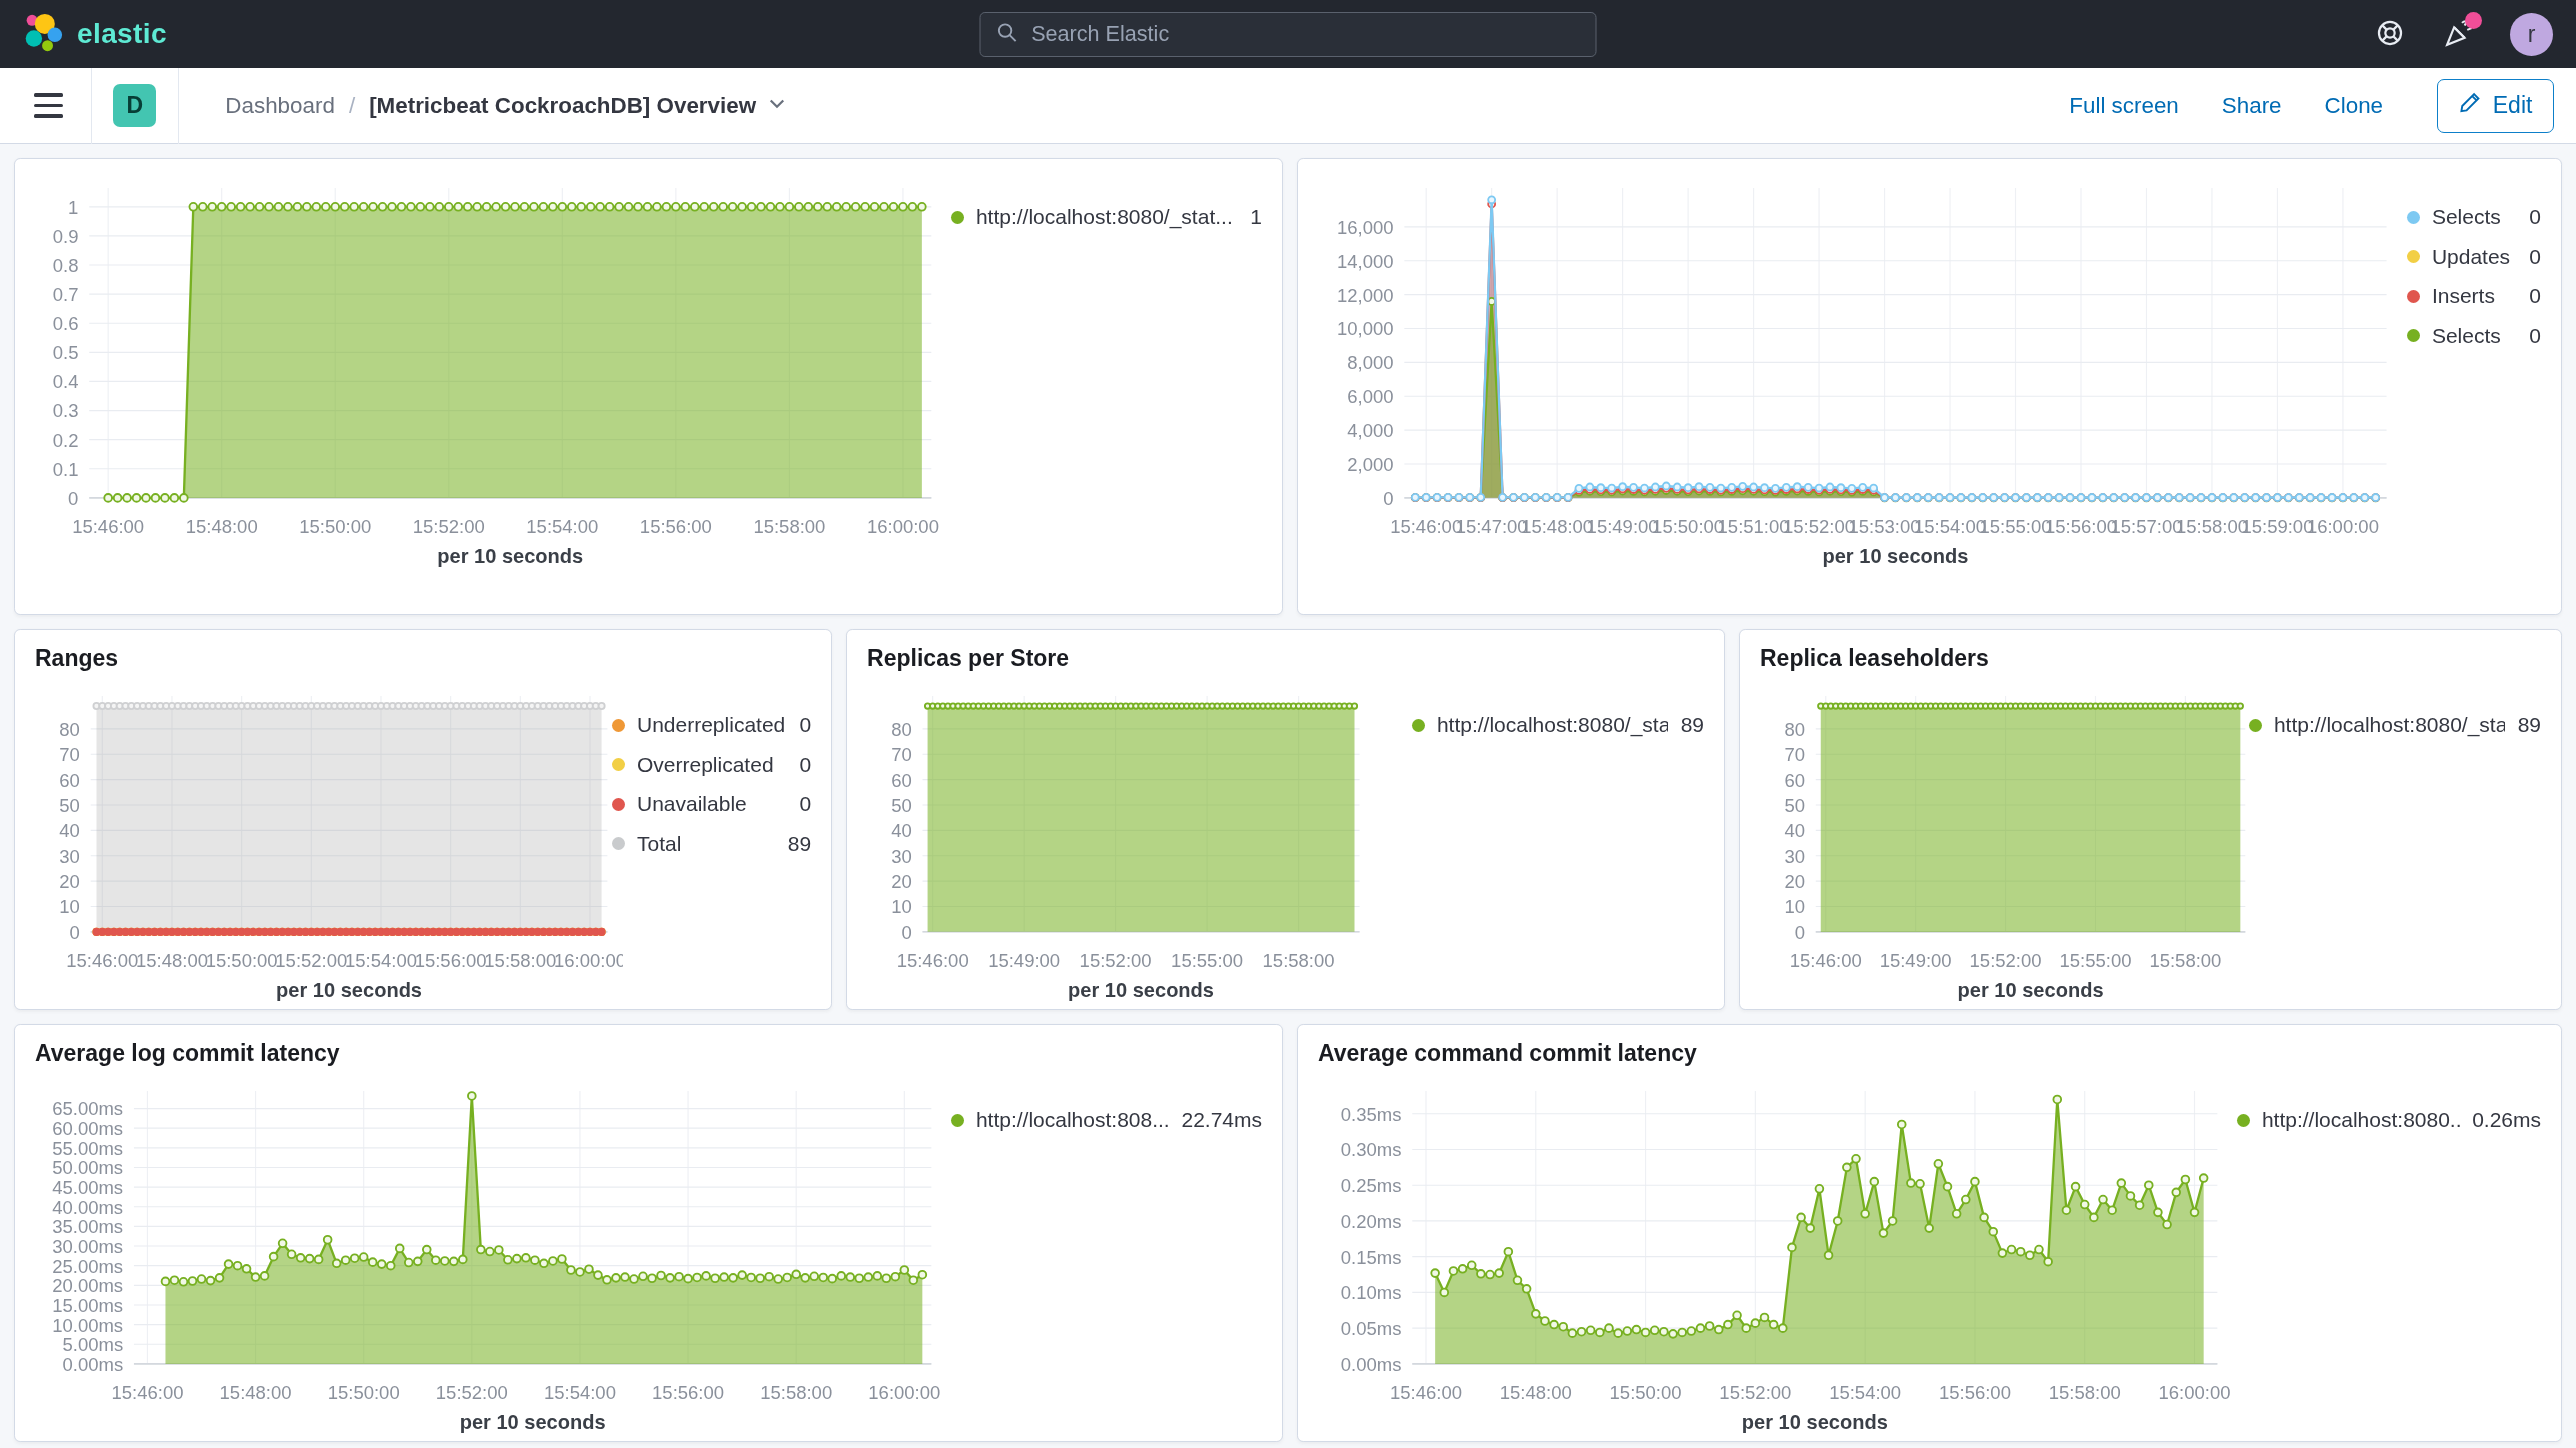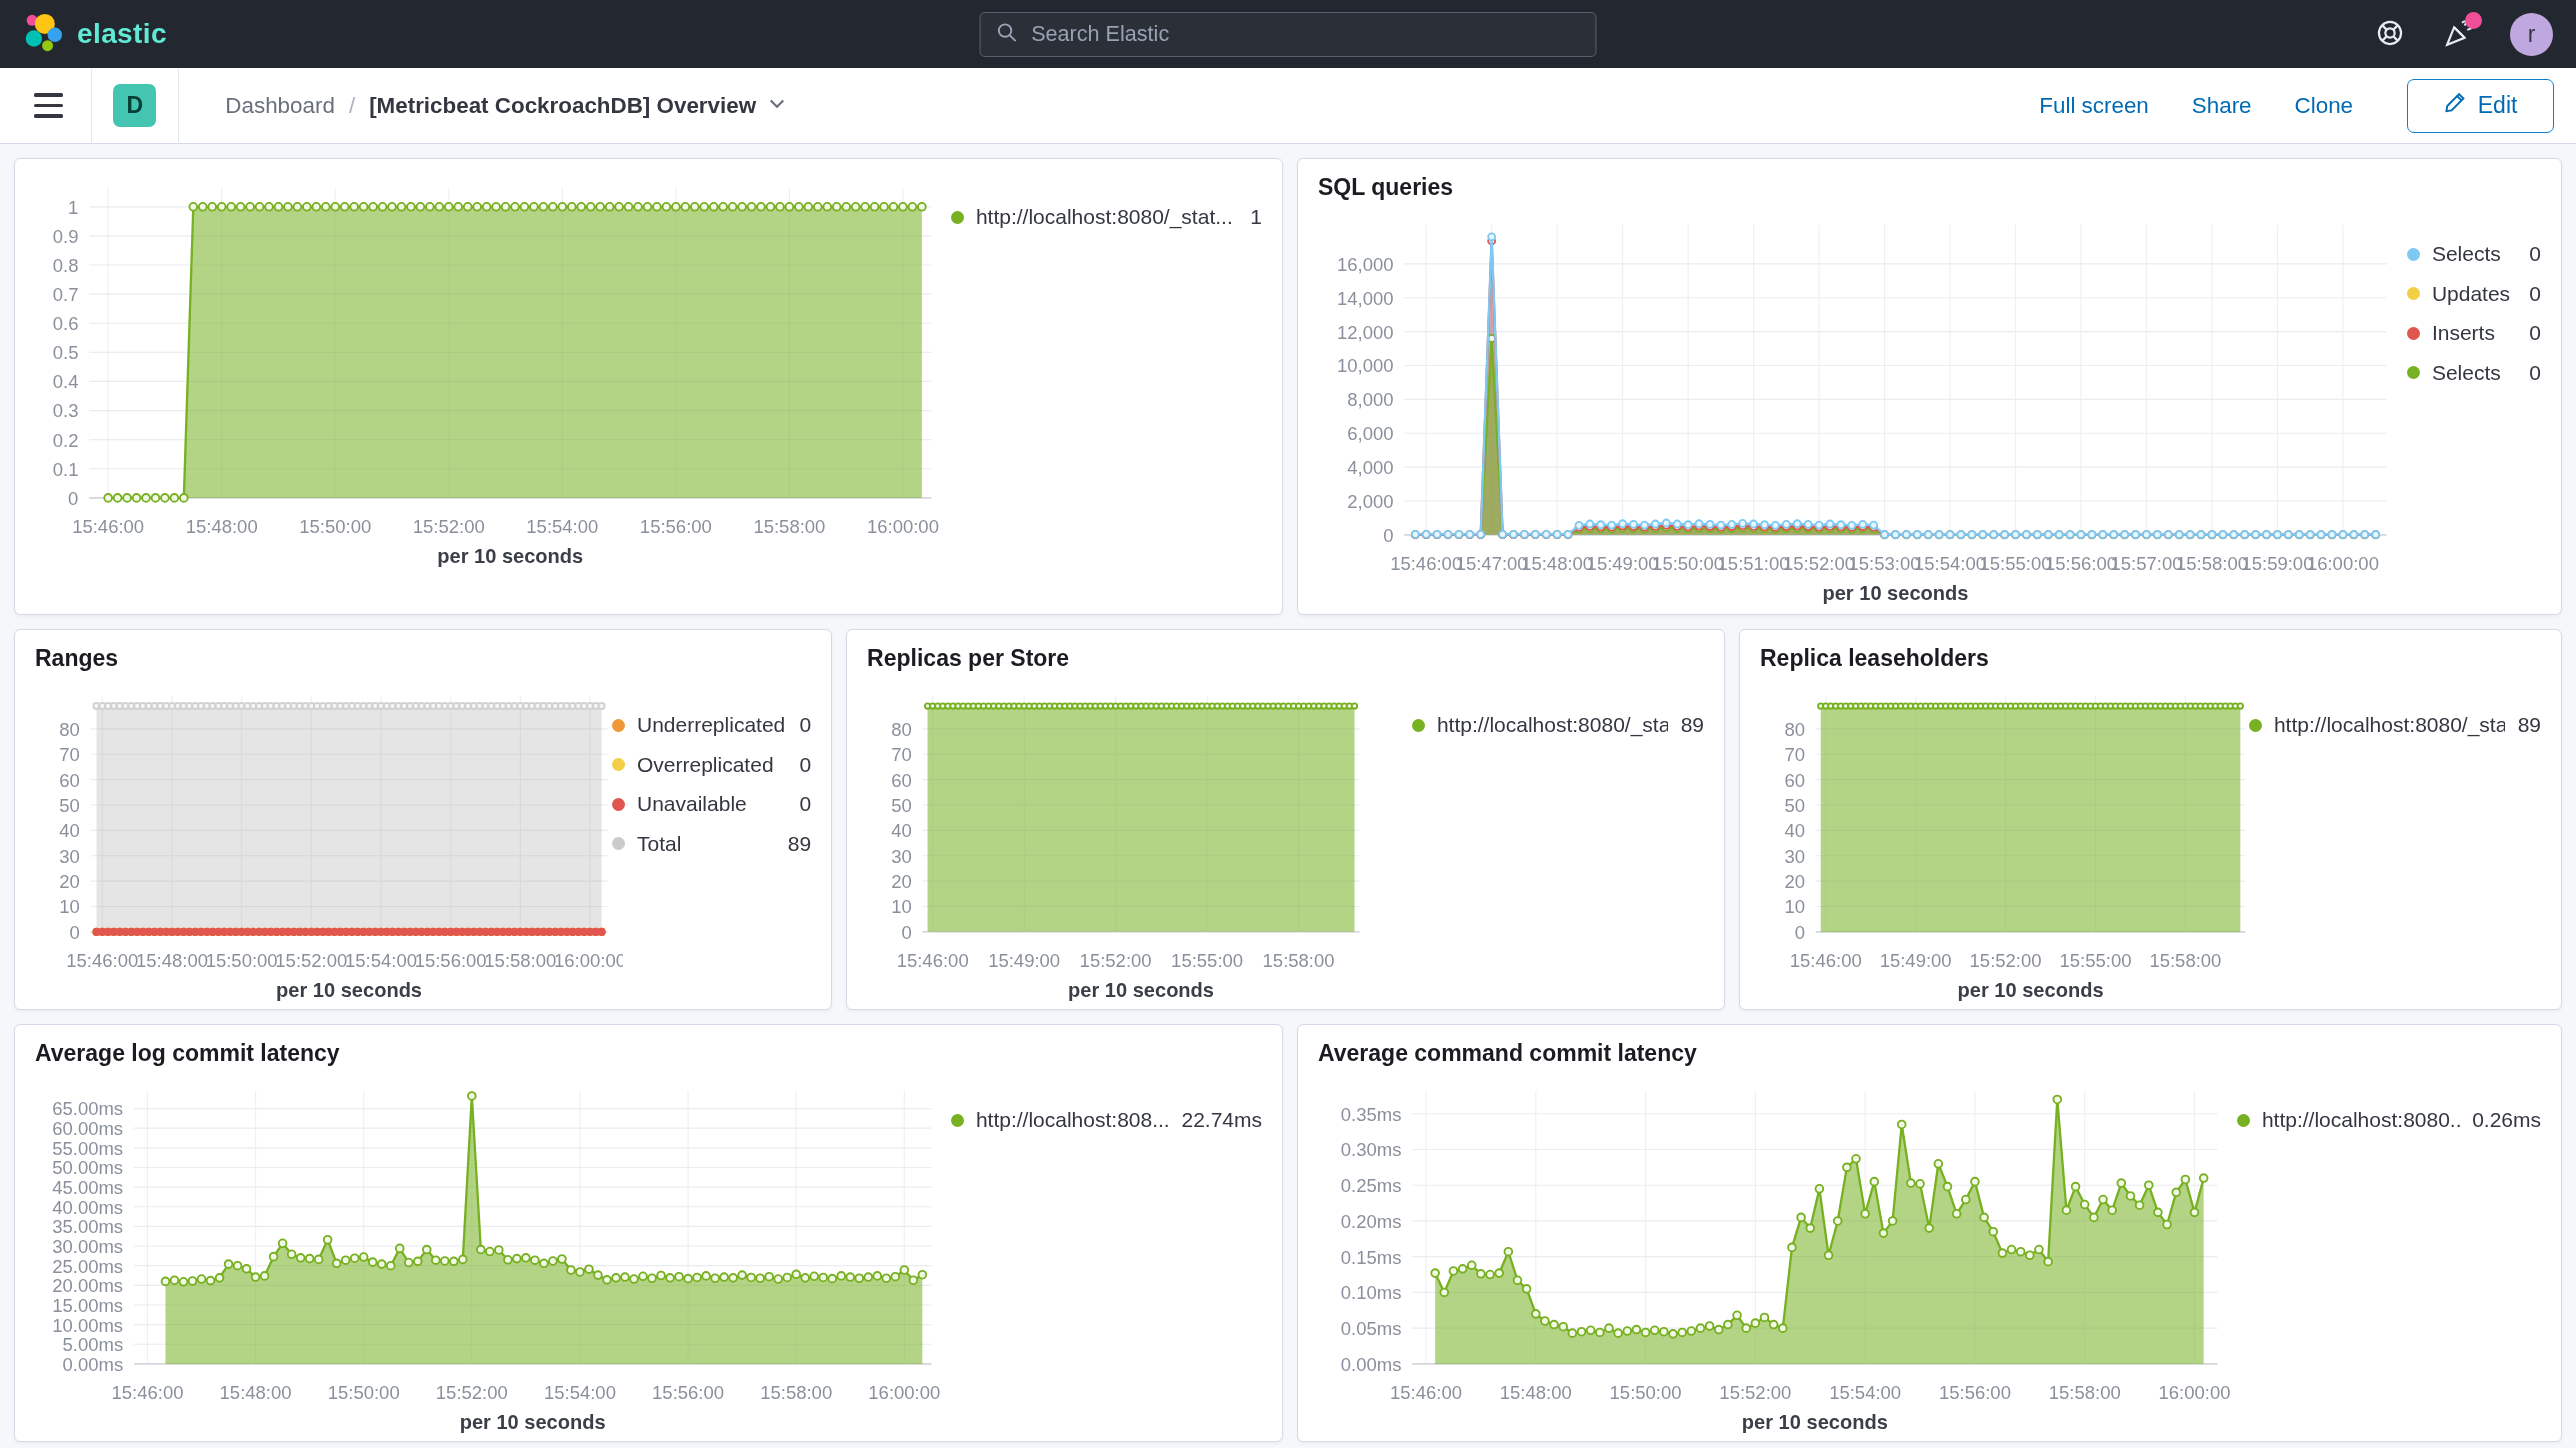--- a/index.html
+++ b/index.html
@@ -34,21 +34,21 @@
   .space-badge { width:43px; height:43px; border-radius:7px; background:#43c5b1; color:#073e36;
                  display:flex; align-items:center; justify-content:center; font-size:23px;
                  font-weight:700; cursor:pointer; }
   .breadcrumb { display:flex; align-items:center; gap:14px; margin-left:25px; font-size:22.4px; }
   .crumb-root { color:#69707d; cursor:pointer; }
   .crumb-sep { color:#a9b2c2; }
   .crumb-title { color:#343741; font-weight:700; cursor:pointer; display:flex; align-items:center; gap:10.8px; }
   .nav-actions { margin-left:auto; display:flex; align-items:center; gap:43px; padding-right:21.6px; }
   .nav-link { color:#006bb4; font-size:22.4px; cursor:pointer; }
   .edit-btn { display:flex; align-items:center; justify-content:center; gap:12.3px; height:54px;
-              padding:0 36px; border:1.5px solid #0d7fc9; border-radius:7px; background:#fff;
+              padding:0 21px; border:1.5px solid #0d7fc9; border-radius:7px; background:#fff;
               color:#006bb4; font-size:23px; font-weight:500; cursor:pointer; margin-left:10.8px; }
 
   
   .grid { padding:14px; display:flex; flex-direction:column; gap:14px; }
   .grid-row { display:flex; gap:14px; }
   .panel { background:#ffffff; border:0.8px solid #d3dae6; border-radius:6.2px;
            box-shadow:0 1.5px 3.1px rgba(52,55,65,0.05); padding:15.4px 20px 0 20px; overflow:hidden; }
   .panel-title { font-size:23px; font-weight:700; color:#1a1c21; height:37px; }
   .chart-row { display:flex; }
   .chart-host { flex:1; min-width:0; }
@@ -294,21 +294,20 @@
         <div class="legend" style="width:316px">
             <div class="legend-item">
               <span class="legend-dot" style="background: rgb(119, 176, 33);"></span>
               <span class="legend-label">http://localhost:8080/_stat...</span>
               <span class="legend-value">1</span>
             </div>
           </div>
       </div>
     </section>
     <section class="panel" style="width:1265px;height:457px">
-      <div class="panel-title">SQL queries</div>
       <div class="chart-row">
         <div class="chart-host" style="height:401px"><svg width="1084" height="401" font-family="&quot;Liberation Sans&quot;, sans-serif" viewBox="0 0 1406 520">
               <line x1="140.3111111111111" y1="18" x2="140.3111111111111" y2="420" stroke="#eef0f4" stroke-width="1.5"></line>
               <line x1="225.24444444444447" y1="18" x2="225.24444444444447" y2="420" stroke="#eef0f4" stroke-width="1.5"></line>
               <line x1="310.1777777777778" y1="18" x2="310.1777777777778" y2="420" stroke="#eef0f4" stroke-width="1.5"></line>
               <line x1="395.1111111111111" y1="18" x2="395.1111111111111" y2="420" stroke="#eef0f4" stroke-width="1.5"></line>
               <line x1="480.0444444444444" y1="18" x2="480.0444444444444" y2="420" stroke="#eef0f4" stroke-width="1.5"></line>
               <line x1="564.9777777777779" y1="18" x2="564.9777777777779" y2="420" stroke="#eef0f4" stroke-width="1.5"></line>
               <line x1="649.9111111111112" y1="18" x2="649.9111111111112" y2="420" stroke="#eef0f4" stroke-width="1.5"></line>
               <line x1="734.8444444444444" y1="18" x2="734.8444444444444" y2="420" stroke="#eef0f4" stroke-width="1.5"></line>

